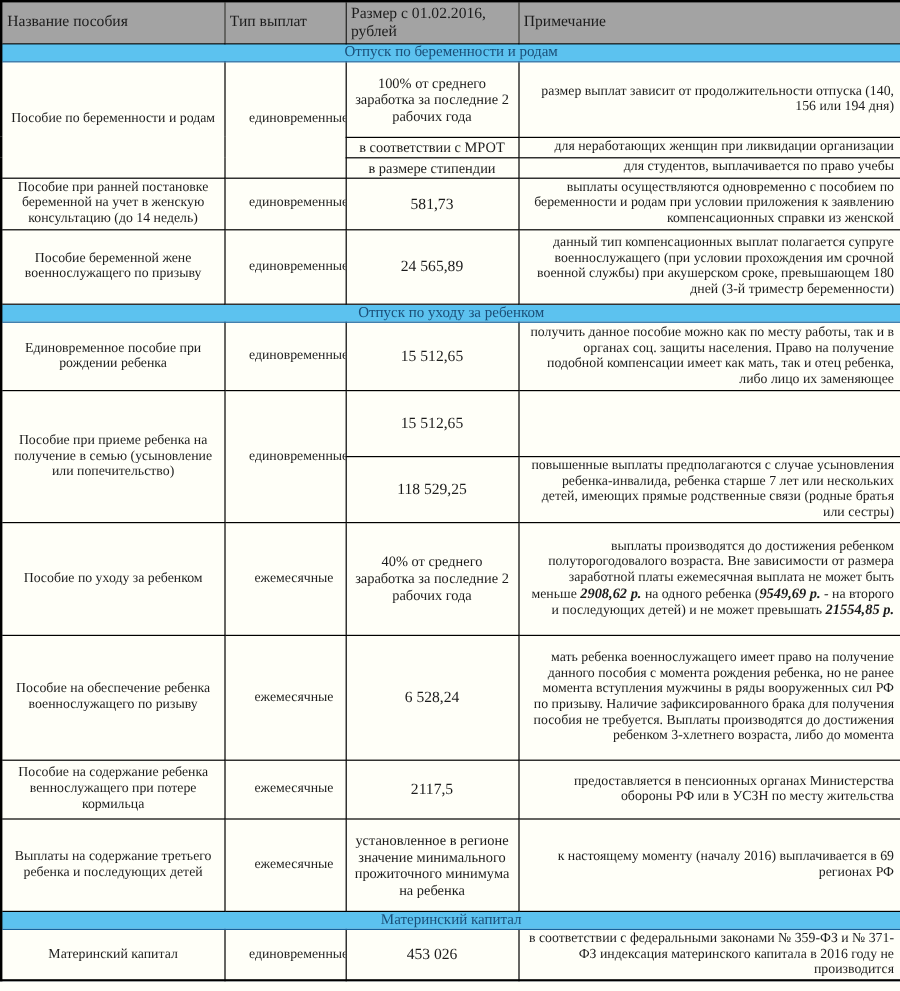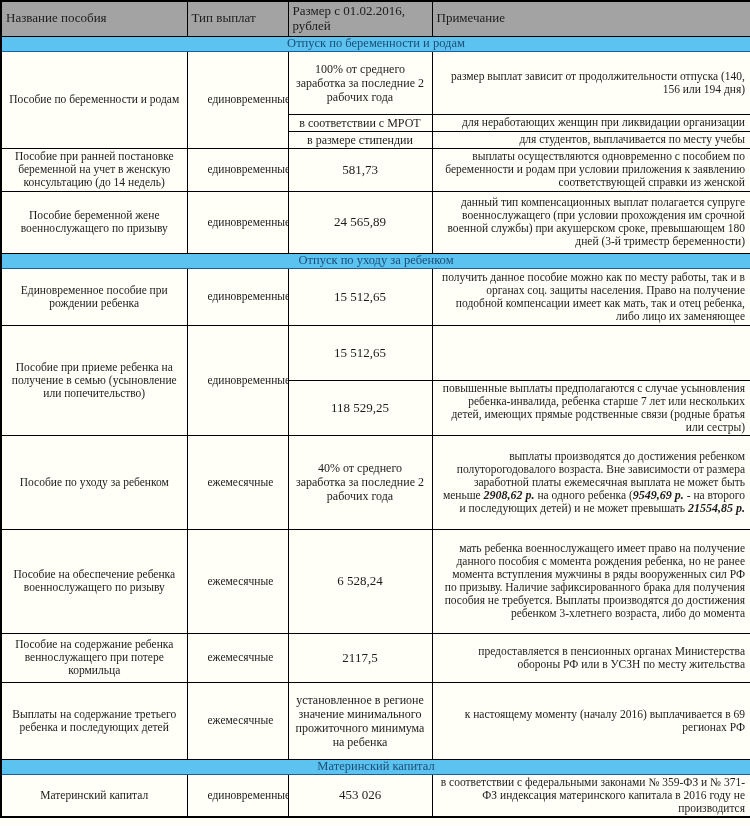--- a/index.html
+++ b/index.html
@@ -4,21 +4,21 @@
 <style>
   html,body{margin:0;padding:0;background:#fffff8;}
   body{width:750px;font-family:"Liberation Serif","DejaVu Serif",serif;color:#1c1c1c;}
   table.benefits{border-collapse:collapse;width:750px;table-layout:fixed;
     border:2px solid #000;box-shadow:0 2px 0 #aebfca;background:#fffff8;}
   col.c1{width:186px;} col.c2{width:101px;} col.c3{width:144px;} col.c4{width:319px;}
   th,td{border:1px solid #000;vertical-align:middle;overflow:hidden;}
   th{background:#a3a3a3;font-weight:normal;font-size:13px;text-align:left;padding:2px 4px;line-height:1.15;}
   td{font-size:11.5px;line-height:13px;padding:1px 5px;}
   td.name{text-align:center;}
-  td.type{padding-left:20px;}
+  td.type{text-align:center;padding-left:20px;}
   td.size{text-align:center;font-weight:normal;font-size:12px;line-height:14px;}
   td.size.amount{font-size:13px;margin-left:48px;}
   td.note{text-align:right;}
   td.note b{font-size:12px;font-style:italic;}
   tr.band td{background:#5cc2ef;color:#1b4f78;font-weight:normal;font-size:12.5px;
     text-align:center;padding:0 4px;border-top:1px solid #0d2438;border-bottom:1px solid #16619c;}
   
   tr.h33{height:33px;} tr.h17{height:15px;} tr.h64{height:63px;} tr.h18{height:17px;}
   tr.h15{height:14px;} tr.h44{height:43px;} tr.h63{height:62px;} tr.h58{height:57px;}
   tr.h56{height:55px;} tr.h52{height:51px;} tr.h95{height:94px;} tr.h105{height:104px;}
@@ -51,28 +51,28 @@
       <td class="type" rowspan="3">единовременные</td>
       <td class="size">100% от среднего заработка за последние 2 рабочих года</td>
       <td class="note">размер выплат зависит от продолжительности отпуска (140, 156 или 194 дня)</td>
     </tr>
     <tr class="h18">
       <td class="size">в соответствии с МРОТ</td>
       <td class="note">для неработающих женщин при ликвидации организации</td>
     </tr>
     <tr class="h15">
       <td class="size">в размере стипендии</td>
-      <td class="note">для студентов, выплачивается по месту учебы</td>
+      <td class="note">для студентов, выплачивается по право учебы</td>
     </tr>
 
     <tr class="h44">
       <td class="name">Пособие при ранней постановке беременной на учет в женскую консультацию (до 14 недель)</td>
       <td class="type">единовременные</td>
       <td class="size amount">581,73</td>
-      <td class="note">выплаты осуществляются одновременно с пособием по беременности и родам при условии приложения к заявлению соответствующей справки из женской</td>
+      <td class="note">выплаты осуществляются одновременно с пособием по беременности и родам при условии приложения к заявлению компенсационных справки из женской</td>
     </tr>
 
     <tr class="h63">
       <td class="name">Пособие беременной жене военнослужащего по призыву</td>
       <td class="type">единовременные</td>
       <td class="size amount">24 565,89</td>
       <td class="note">данный тип компенсационных выплат полагается супруге военнослужащего (при условии прохождения им срочной военной службы) при акушерском сроке, превышающем 180 дней (3-й триместр беременности)</td>
     </tr>
 
     <tr class="band h17">

